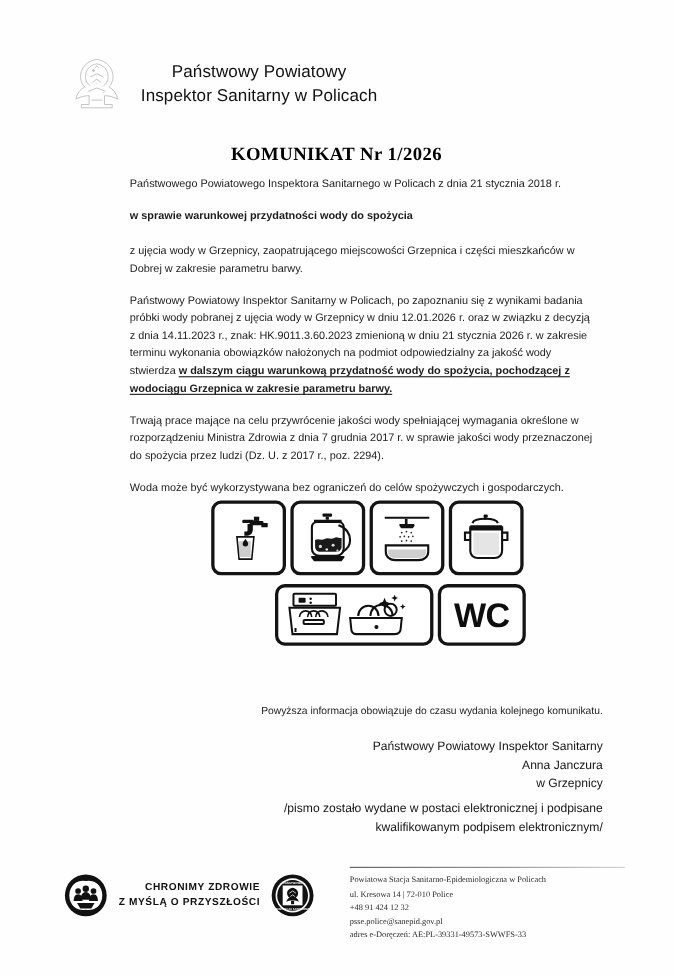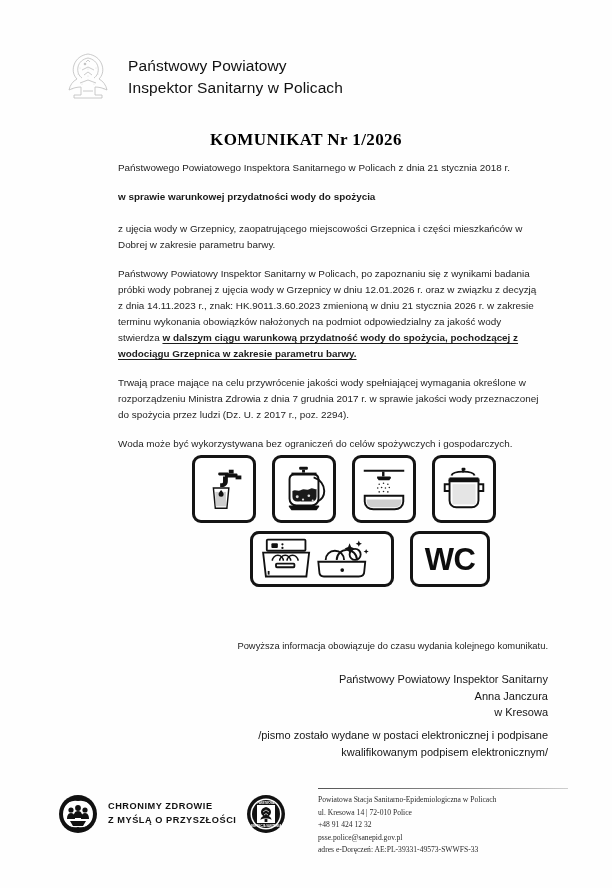--- a/index.html
+++ b/index.html
@@ -36,20 +36,21 @@
     height: 58px;
     opacity: 0.33;
     flex: 0 0 auto;
   }
   .header-titles {
     font-size: 15.5px;
     line-height: 1.42;
     color: #111;
     letter-spacing: 0.1px;
     white-space: nowrap;
+    text-align: center;
   }
 
   
   .doc-title {
     position: absolute;
     left: 0;
     right: 0;
     top: 130px;
     text-align: center;
     font-family: "Liberation Serif", serif;
@@ -92,21 +93,21 @@
 
   
   .picto-area {
     position: absolute;
     left: 176px;
     top: 455px;
     width: 320px;
   }
   .picto-row {
     display: flex;
-    gap: 16px;
+    gap: 4px;
     padding-left: 16px;
   }
   .picto-row.row2 {
     margin-top: 8px;
     margin-left: 58px;
   }
   .picto {
     border: 3px solid #141414;
     border-radius: 9px;
     background: #fff;
@@ -187,20 +188,21 @@
     flex: 0 0 auto;
   }
   .slogan {
     font-family: "Liberation Sans", sans-serif;
     font-weight: bold;
     font-size: 9.2px;
     line-height: 1.5;
     letter-spacing: 0.55px;
     color: #111;
     white-space: nowrap;
+    text-align: right;
   }
   .footer-right {
     position: absolute;
     left: 318px;
     top: 0;
     width: 250px;
     font-family: Liberation Serif, serif;
   }
   .footer-rule {
     height: 1px;
@@ -407,21 +409,21 @@
         <span class="wc-text">WC</span>
       </div>
     </div>
   </div>
 
   <div class="closing">
     <p class="note">Powyższa informacja obowiązuje do czasu wydania kolejnego komunikatu.</p>
     <div class="sign-block">
       <div>Państwowy Powiatowy Inspektor Sanitarny</div>
       <div>Anna Janczura</div>
-      <div>w Kresowa</div>
+      <div>w Grzepnicy</div>
     </div>
     <div class="esig">
       <div>/pismo zostało wydane w postaci elektronicznej i podpisane</div>
       <div>kwalifikowanym podpisem elektronicznym/</div>
     </div>
   </div>
 
   <div class="footer">
 
     <div class="footer-left">

